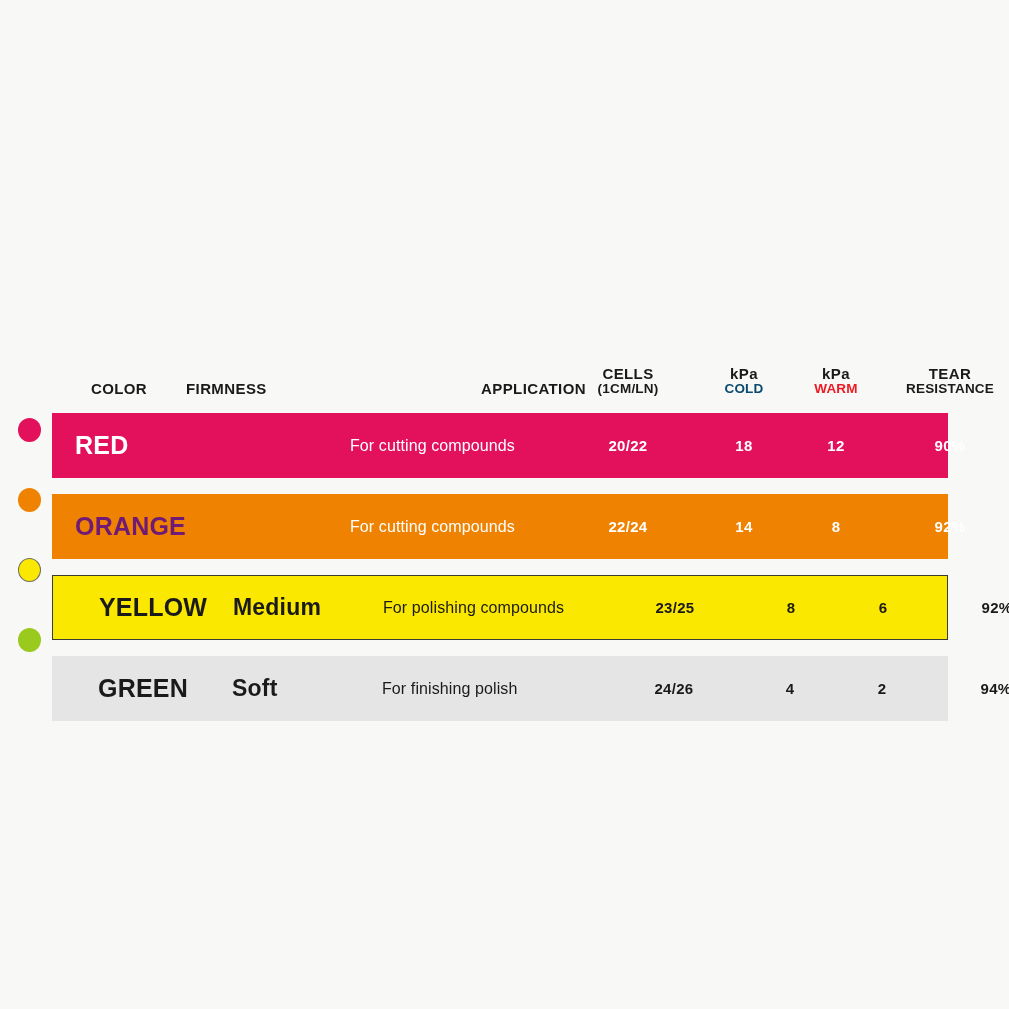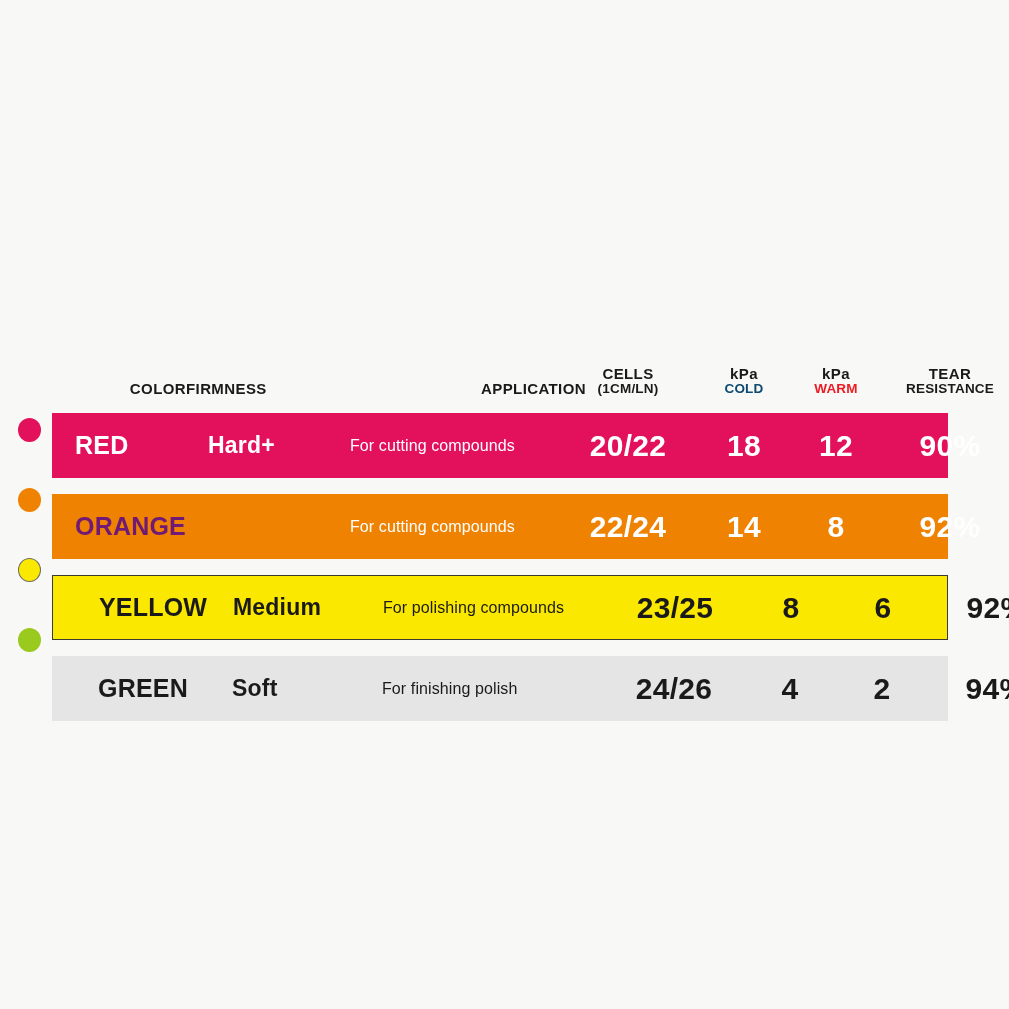--- a/index.html
+++ b/index.html
@@ -51,21 +51,21 @@
 
   .head-cell .sub {
     display: block;
     font-size: 13.5px;
     letter-spacing: 0.2px;
   }
   .head-cell .sub.cold { color: #1b7bd6; }
   .head-cell .sub.warm { color: #ee1b24; }
 
   
-  .col-color      { left: 0px;    width: 134px; text-align: right; }
+  .col-color      { left: 0px;    width: 134px; text-align: center; }
   .col-firmness   { left: 134px;  width: 150px; text-align: left; }
   .col-application{ left: 284px;  width: 250px; text-align: right; }
   .col-cells      { left: 506px;  width: 140px; }
   .col-cold       { left: 646px;  width: 92px; }
   .col-warm       { left: 738px;  width: 92px; }
   .col-tear       { left: 830px;  width: 136px; }
 
   
   .band {
     position: relative;
@@ -103,21 +103,21 @@
     letter-spacing: 0.2px;
     padding-left: 22px;
   }
   .c-application {
     font-size: 16px;
     font-weight: normal;
     letter-spacing: 0.1px;
     padding-left: 14px;
   }
   .c-num {
-    font-size: 30px;
+    font-size: 15px;
     font-weight: bold;
     letter-spacing: 0.3px;
   }
 
   
   .band.light .cell { color: #ffffff; }
   
   .band.dark .cell { color: #1a1a1a; padding-left: 46px; }
 
   
@@ -161,21 +161,20 @@
         <span class="sub warm" style="color: rgb(238, 27, 36);">WARM</span>
       </div>
       <div class="head-cell col-tear">
         <span>TEAR</span>
         <span class="sub">RESISTANCE</span>
       </div>
     </div>
 
     <div class="band light" style="background: rgb(227, 16, 91);">
       <div class="cell left c-name col-color" style="color: rgb(255, 255, 255);">RED</div>
-      <div class="cell left c-firmness col-firmness" style="color: rgb(255, 255, 255);">Hard+</div>
       <div class="cell left c-application col-application" style="color: rgb(255, 255, 255);">For cutting compounds</div>
       <div class="cell c-num col-cells" style="color: rgb(255, 255, 255);">20/22</div>
       <div class="cell c-num col-cold" style="color: rgb(255, 255, 255);">18</div>
       <div class="cell c-num col-warm" style="color: rgb(255, 255, 255);">12</div>
       <div class="cell c-num col-tear" style="color: rgb(255, 255, 255);">90%</div>
     </div>
 
     <div class="band light" style="background: rgb(239, 130, 0);">
       <div class="cell left c-name col-color" style="color: #701a75;">ORANGE</div>
       <div class="cell left c-application col-application" style="color: rgb(255, 255, 255);">For cutting compounds</div>

